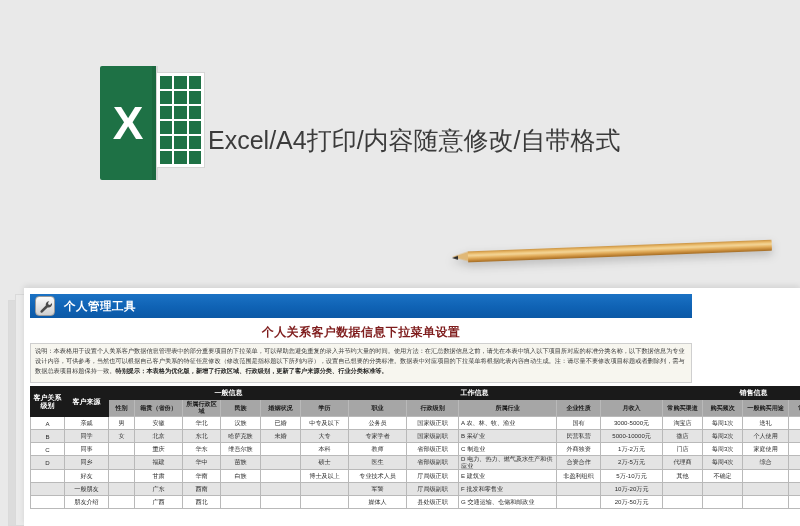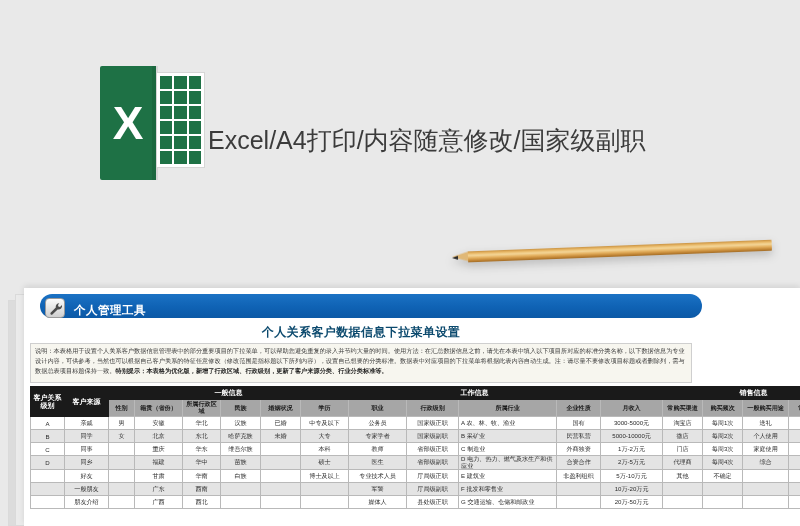--- a/index.html
+++ b/index.html
@@ -125,24 +125,24 @@
   #sheet {
     position: absolute;
     left: 24px; top: 288px;
     width: 776px; height: 238px;
     background: #ffffff;
     box-shadow: 0 -2px 6px rgba(0,0,0,0.10);
     overflow: hidden;
   }
   #toolbar {
     position: relative;
-    margin: 6px 0 0 16px;
+    margin: 6px 0 0 6px;
     width: 662px; height: 24px;
     background: linear-gradient(to bottom, #1b72c4 0%, #0f62b4 55%, #0c59a6 100%);
-    display: flex; align-items: flex-end; border-radius: 12px;
+    display: flex; align-items: center;
   }
   #toolbar .wrench-icon {
     width: 20px; height: 20px; margin-left: 5px;
     background: linear-gradient(to bottom,#fbfbfb,#cfcfcf);
     border: 1px solid #9a9a9a;
     border-radius: 4px;
     position: relative;
     flex: 0 0 auto;
   }
   #toolbar .wrench-icon svg { position:absolute; left:2px; top:2px; }
@@ -160,21 +160,21 @@
     background: #cec79e;
   }
 
   #sheet-title {
     position: absolute;
     left: 6px; top: 36px;
     width: 662px;
     text-align: center;
     font-size: 12px;
     font-weight: bold;
-    color: #0c4a6e;
+    color: #7f1d1d;
     letter-spacing: 0.4px;
   }
 
   #note {
     position: absolute;
     left: 6px; top: 55px;
     width: 662px; height: 40px;
     background: #f7f6ef;
     border: 1px solid #cfcfcf;
     padding: 2px 4px;
@@ -255,21 +255,21 @@
           <i></i>
           <i></i>
           <i></i>
           <i></i>
           <i></i>
           <i></i>
           <i></i>
       </div>
     </div>
 
-    <div id="banner-sub">Excel/A4打印/内容随意修改/国家级副职</div>
+    <div id="banner-sub">Excel/A4打印/内容随意修改/自带格式</div>
   </div>
 
   <div id="pencil">
     <div class="tip"></div>
     <div class="lead"></div>
     <div class="body"></div>
   </div>
 
   <div class="paper-shadow" id="paper-back2"></div>
   <div class="paper-shadow" id="paper-back1"></div>

